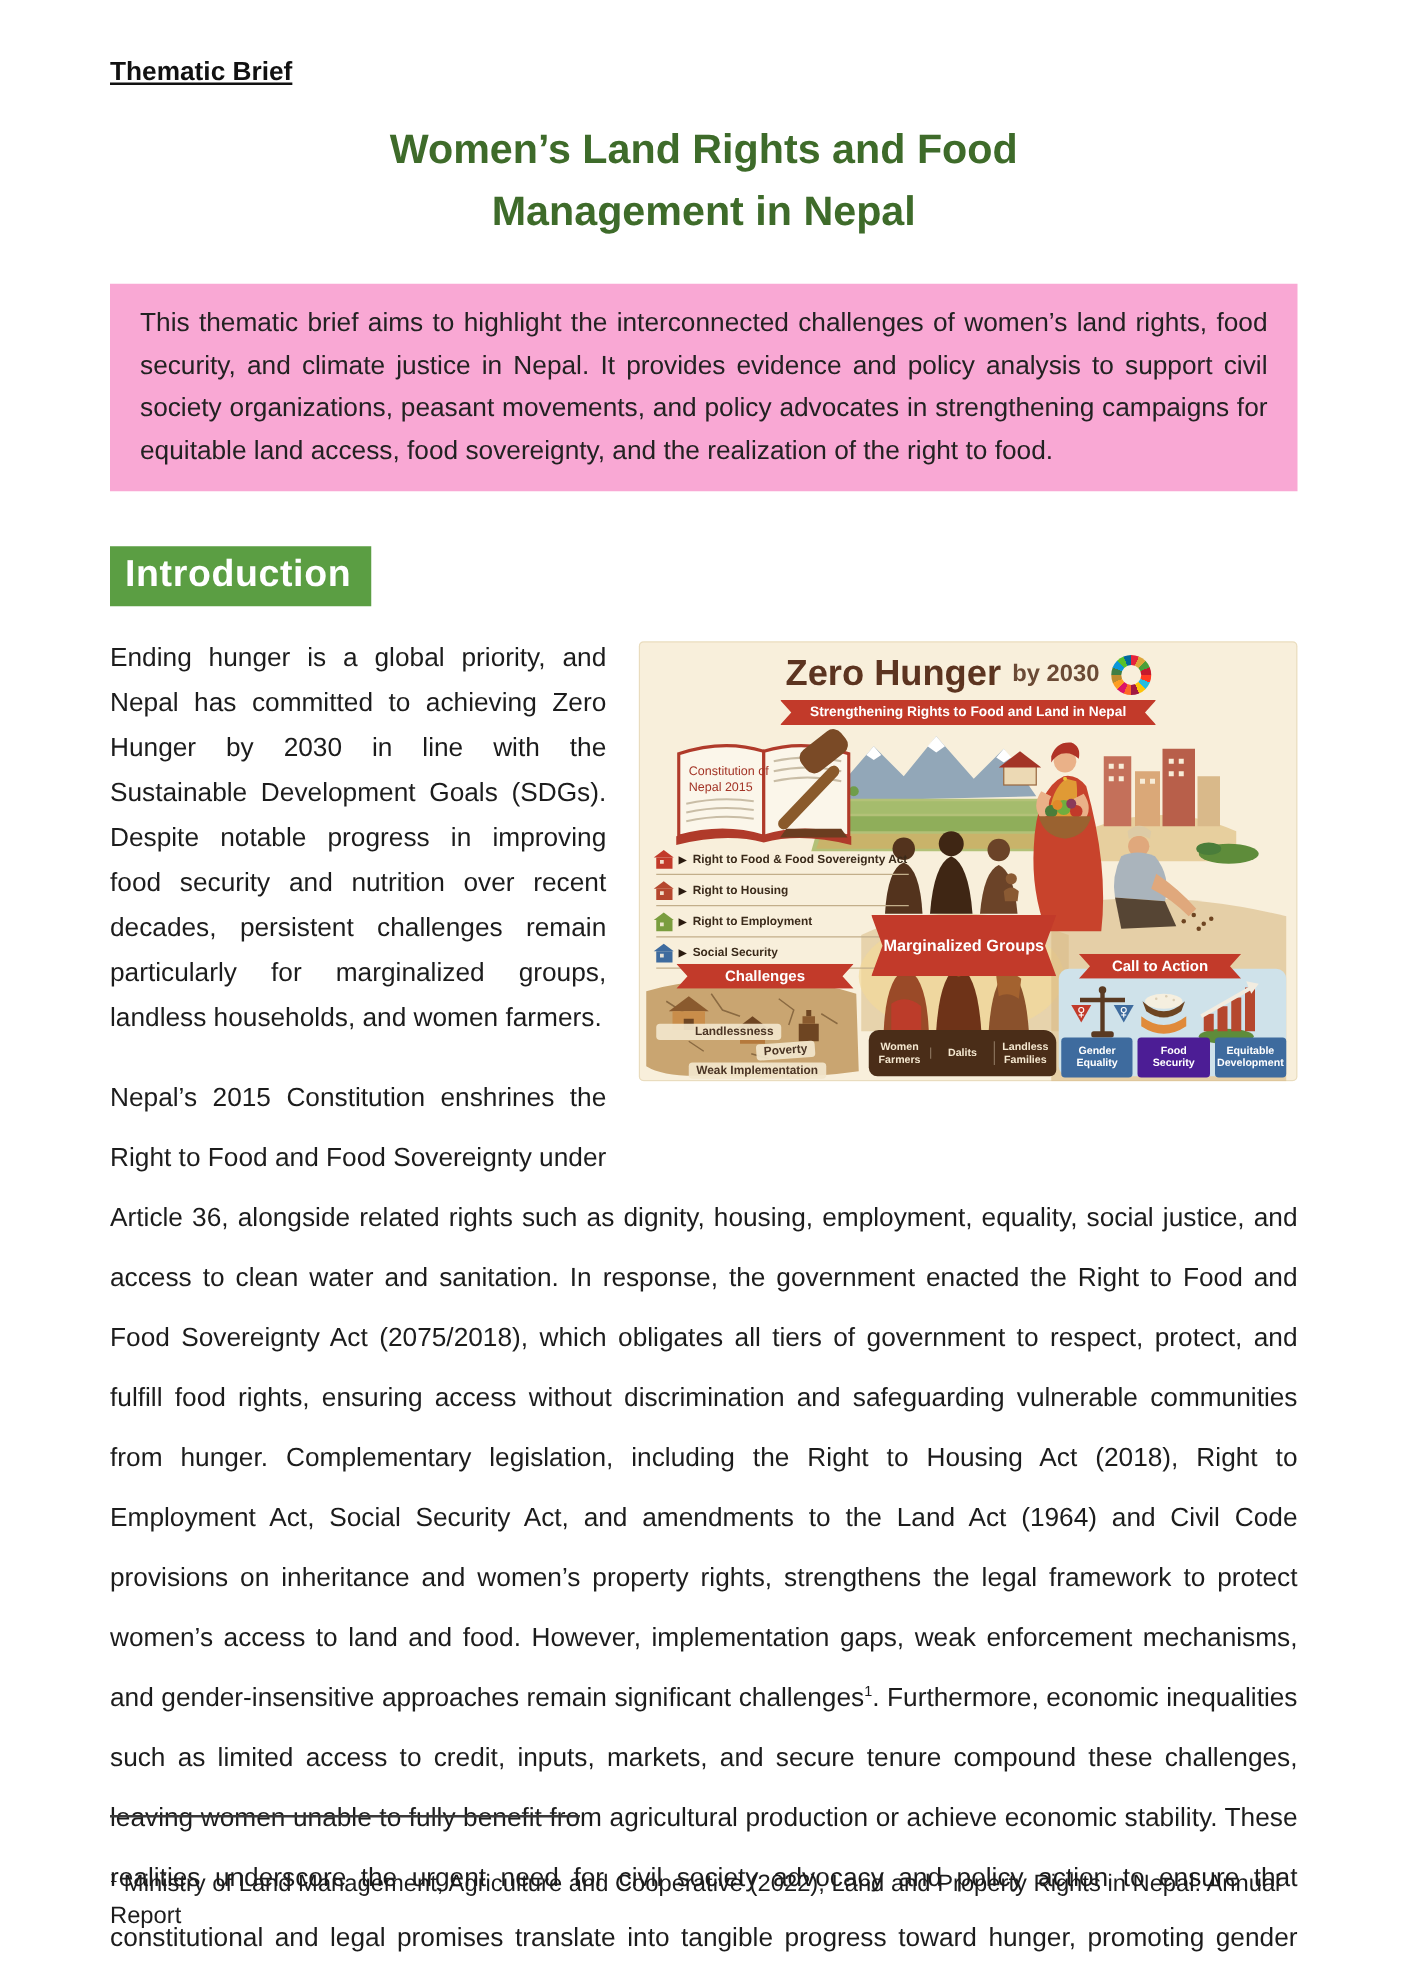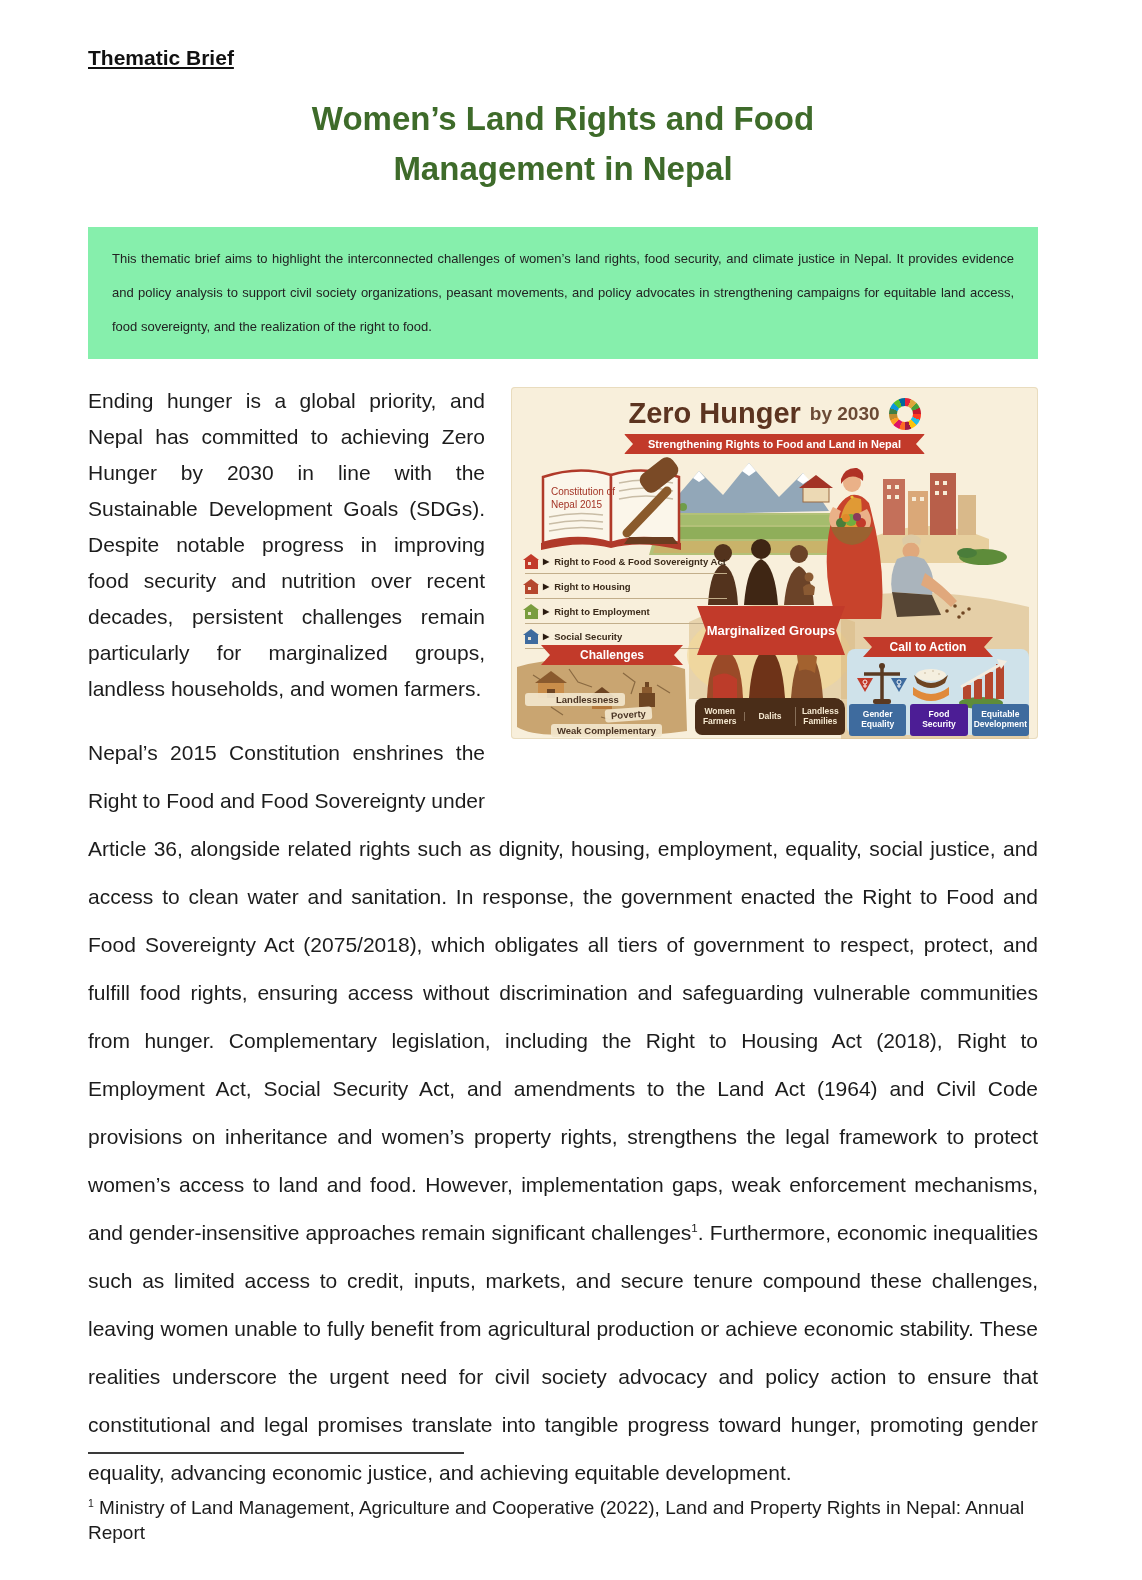--- a/index.html
+++ b/index.html
@@ -9,22 +9,22 @@
     font-family:"Liberation Sans", sans-serif; overflow:hidden;
   }
   .content { padding:46px 104px 0 88px; }
 
   .doc-label { font-size:21px; font-weight:bold; text-decoration:underline; color:#111; }
 
   .title { margin-top:24px; text-align:center; color:#3e6b2a; font-size:33px; font-weight:bold; line-height:1.5; }
   .title span { display:block; }
 
   .abstract {
-    margin-top:34px; background:#86efac; padding:15px 24px;
-    font-size:13px; line-height:34px; text-align:justify; color:#222;
+    margin-top:34px; background:#f9a8d4; padding:15px 24px;
+    font-size:21px; line-height:34px; text-align:justify; color:#222;
   }
 
   .section-heading {
     margin-top:44px; display:inline-block; background:#5b9e43; color:#ffffff;
     font-size:30px; font-weight:bold; padding:6px 16px 8px 12px; letter-spacing:0.5px;
   }
 
   .intro-body { margin-top:24px; font-size:21px; text-align:justify; }
   .p1 { line-height:36px; margin:0 0 22px 0; }
   .p2 { line-height:48px; margin:0; }
@@ -97,20 +97,23 @@
   <div class="content">
     <div class="doc-label">Thematic Brief</div>
 
     <h1 class="title">
       <span>Women’s Land Rights and Food</span>
       <span>Management in Nepal</span>
     </h1>
 
     <div class="abstract">This thematic brief aims to highlight the interconnected challenges of women’s land rights, food security, and climate justice in Nepal. It provides evidence and policy analysis to support civil society organizations, peasant movements, and policy advocates in strengthening campaigns for equitable land access, food sovereignty, and the realization of the right to food.</div>
 
+    <div>
+      <span class="section-heading">Introduction</span>
+    </div>
 
     <div class="intro-body">
 
       <div class="infographic">
         <svg class="ig-art" viewBox="0 0 527 352" aria-hidden="true">
 
           <path d="M178,312 L178,235 Q250,200 344,235 L344,312 Z" fill="#e2c99c" opacity="0.75"></path>
           <ellipse cx="258" cy="268" rx="82" ry="46" fill="#f2d998" opacity="0.65"></ellipse>
           <path d="M330,352 L330,212 Q420,196 518,220 L518,352 Z" fill="#d8b983" opacity="0.6"></path>
 
@@ -297,21 +300,21 @@
           <div class="ig-right-row">
             <span class="house" style="--c:#3e6b9e"></span>
             <span class="arr"></span>
             <span>Social Security</span>
           </div>
         </div>
 
         <div class="ribbon ig-challenges-banner">Challenges</div>
         <span class="pill pill-landlessness">Landlessness</span>
         <span class="pill pill-poverty">Poverty</span>
-        <span class="pill pill-weak">Weak Complementary</span>
+        <span class="pill pill-weak">Weak Implementation</span>
 
         <div class="ribbon ig-marg-banner">Marginalized Groups</div>
         <div class="ig-marg-labels">
           <div>Women Farmers</div>
           <div>Dalits</div>
           <div>Landless Families</div>
         </div>
 
         <div class="ribbon ig-cta-banner">Call to Action</div>
         <div class="ig-cta-labels">

